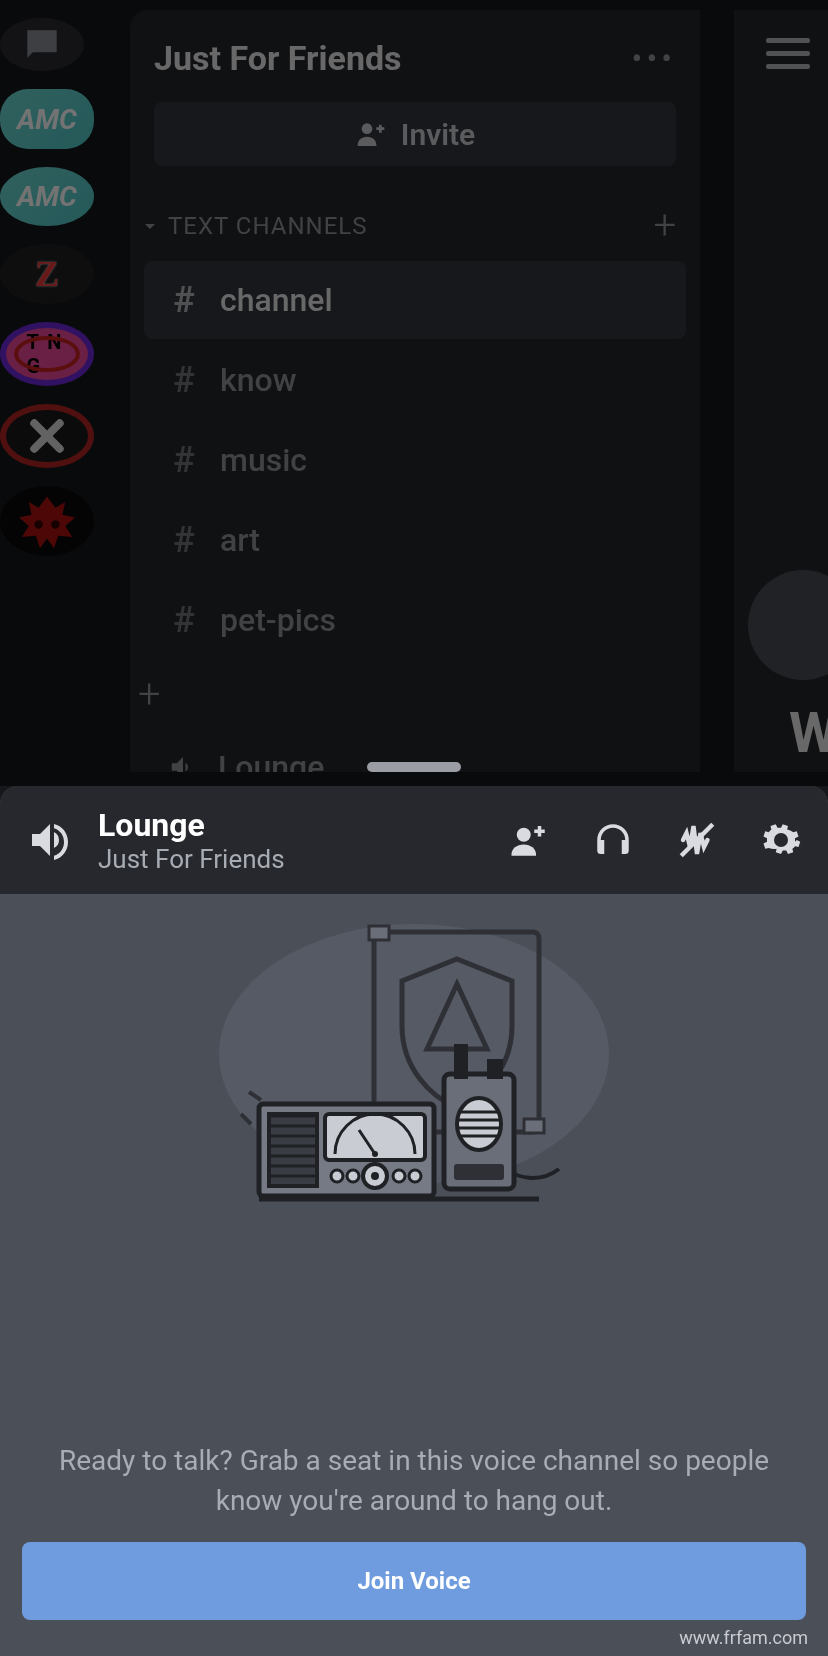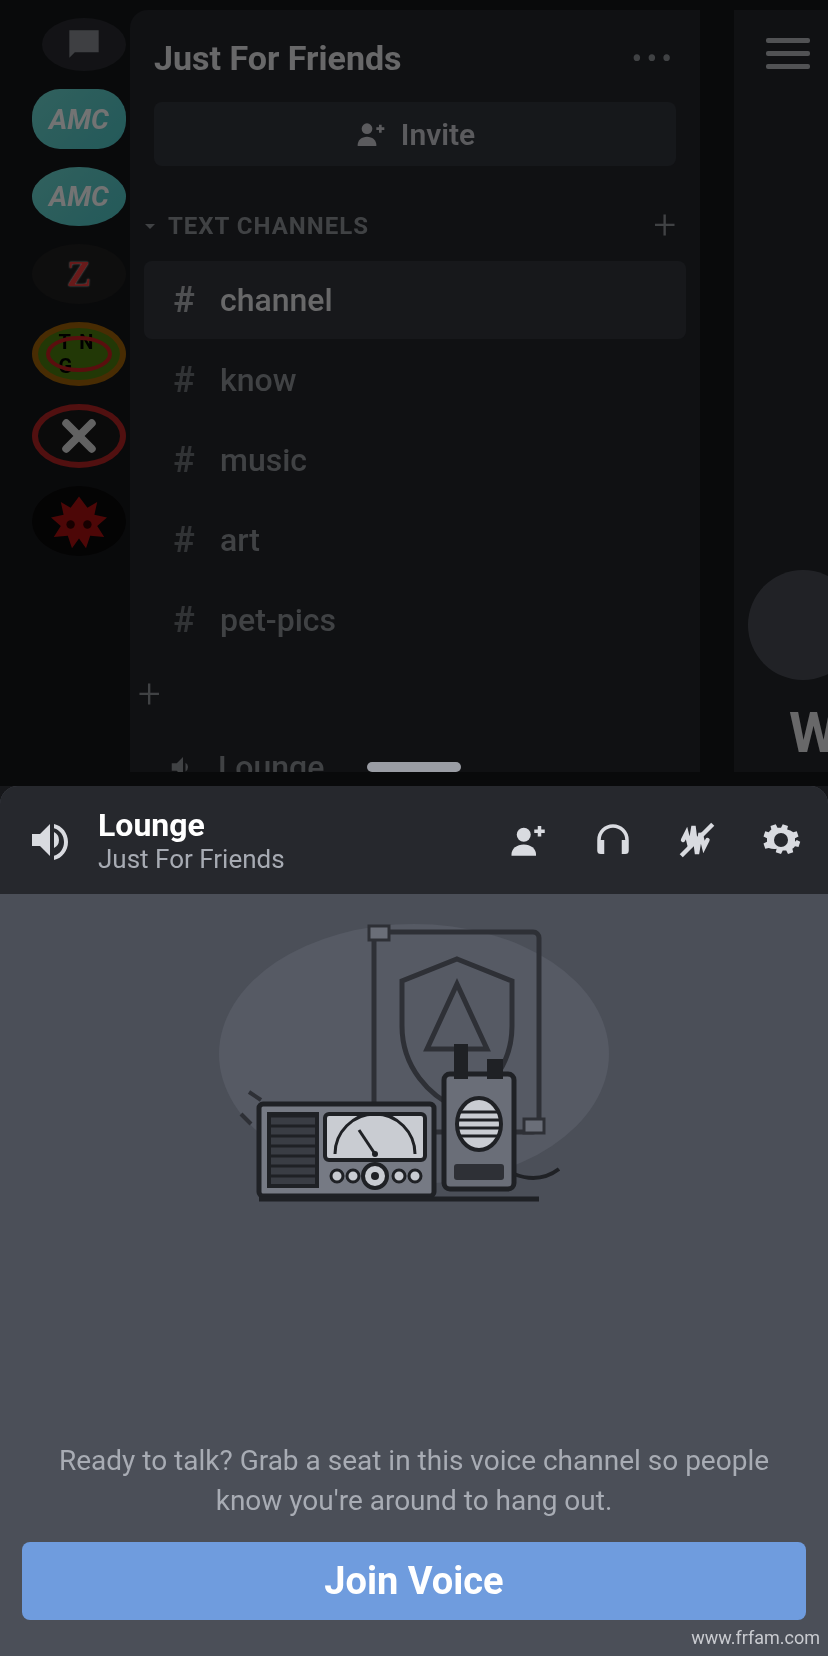--- a/index.html
+++ b/index.html
@@ -2,49 +2,49 @@
 <html><head>
 <meta charset="utf-8">
 <style>
 * { margin:0; padding:0; box-sizing:border-box; font-family:-apple-system,BlinkMacSystemFont,"Segoe UI",Roboto,Helvetica,Arial,sans-serif; }
 body { width:828px; height:1656px; background:#16171a; overflow:hidden; position:relative; }
 
 
 .bg-layer { position:absolute; inset:0; height:786px; background:#16171a; }
 
 
-.server-rail { position:absolute; left:0; top:0; width:126px; height:556px; display:flex; flex-direction:column; align-items:flex-end; padding-top:18px; gap:18px; }
+.server-rail { position:absolute; left:0; top:0; width:126px; height:556px; display:flex; flex-direction:column; align-items:flex-start; padding-top:18px; gap:18px; }
 .rail-item { width:94px; height:94px; border-radius:28px; display:flex; align-items:center; justify-content:center; font-weight:700; font-size:28px; color:#fff; }
 .rail-dm { background:#2a2c31; border-radius:50%; width:84px; height:84px; }
 .rail-dm svg { width:44px; height:44px; fill:#8a8d93; }
 .rail-amc1 { background:linear-gradient(135deg,#6dd6d0,#4fc6c6); color:#fff; font-style:italic; }
 .rail-amc2 { background:linear-gradient(135deg,#6dd6d0,#4fc6c6); border-radius:50%; width:94px; height:94px; color:#fff; font-style:italic; }
 .rail-z { background:#1f1f1f; border-radius:50%; width:94px; height:94px; font-size:36px; color:#e63b3b; text-shadow:0 0 2px #fff; font-family:serif; }
-.rail-tng { background:#4d7c0f; border-radius:50%; width:94px; height:94px; position:relative; border:6px solid #a16207; }
+.rail-tng { background:#ec4899; border-radius:50%; width:94px; height:94px; position:relative; border:6px solid #6d28d9; }
 .rail-tng::after { content:""; position:absolute; inset:8px; border:4px solid #c71f1f; border-radius:50%; }
 .rail-tng span { font-size:20px; color:#000; position:absolute; top:50%; left:50%; transform:translate(-50%,-50%); letter-spacing:2px; }
 .rail-xtools { background:#1a1a1a; border-radius:50%; width:94px; height:94px; border:6px solid #b32424; position:relative; }
 .rail-xtools::before,.rail-xtools::after{content:"";position:absolute;width:44px;height:8px;background:#d9d9d9;top:50%;left:50%;border-radius:4px;}
 .rail-xtools::before{transform:translate(-50%,-50%) rotate(45deg);}
 .rail-xtools::after{transform:translate(-50%,-50%) rotate(-45deg);}
 .rail-bowser { background:#0a0a0a; border-radius:50%; width:94px; height:94px; display:flex; align-items:center; justify-content:center; }
 .rail-bowser svg { width:70px; height:70px; }
 
 
 .channel-panel { position:absolute; left:130px; top:10px; width:570px; height:762px; background:#24262b; border-radius:18px 0 0 0; overflow:hidden; }
 .server-header { display:flex; align-items:center; justify-content:space-between; padding:28px 24px 24px 24px; }
 .server-title { font-size:34px; font-weight:700; color:#e6e6e8; }
 .server-menu { color:#8e9297; font-size:32px; letter-spacing:4px; }
 .invite-btn { margin:0 24px 26px 24px; height:64px; background:#32353c; border-radius:8px; display:flex; align-items:center; justify-content:center; gap:14px; color:#c9cbd0; font-size:30px; font-weight:600; }
 .invite-btn svg { width:32px; height:32px; fill:#c9cbd0; }
 
 .section-head { display:flex; align-items:center; justify-content:space-between; padding:10px 24px 10px 8px; color:#8e9297; }
 .section-head-left { display:flex; align-items:center; gap:6px; }
 .section-head-left svg { width:24px; height:24px; fill:#8e9297; }
-.section-head-label { font-size:24px; font-weight:700; letter-spacing:1px; }
+.section-head-label { font-size:24px; font-weight:400; letter-spacing:1px; }
 .section-add { font-size:40px; font-weight:300; color:#8e9297; }
 
 .channel-row { display:flex; align-items:center; gap:20px; padding:18px 24px; color:#8e9297; font-size:32px; font-weight:500; border-radius:8px; margin:2px 14px; }
 .channel-row.selected { background:#33363d; color:#e6e6e8; }
 .channel-row .hash { font-size:36px; font-weight:600; opacity:.7; width:32px; text-align:center; }
 .channel-row.voice svg { width:30px; height:30px; fill:#8e9297; }
 
 
 .members-sliver { position:absolute; right:0; top:10px; width:94px; height:762px; background:#24262b; border-radius:0 0 0 0; overflow:hidden; }
 .members-sliver .ham { position:absolute; top:20px; right:18px; }
@@ -65,23 +65,23 @@
 .voice-titles { flex:1; display:flex; flex-direction:column; }
 .voice-title { color:#fff; font-size:32px; font-weight:700; }
 .voice-sub { color:#a7abb3; font-size:26px; }
 .voice-actions { display:flex; align-items:center; gap:42px; }
 .voice-actions svg { width:42px; height:42px; fill:#d9dbe0; }
 
 .voice-body { position:relative; height:648px; display:flex; flex-direction:column; align-items:center; justify-content:flex-end; padding-bottom:20px; }
 .illus { position:absolute; top:20px; left:50%; transform:translateX(-50%); width:430px; height:330px; }
 .voice-prompt { color:#a8acb4; font-size:28px; text-align:center; line-height:1.45; padding:0 40px; }
 
-.join-btn { position:absolute; left:22px; right:22px; bottom:36px; height:78px; background:#6f9cde; border-radius:8px; display:flex; align-items:center; justify-content:center; color:#fff; font-size:38px; font-weight:700; }
-
-.watermark { position:absolute; right:8px; bottom:8px; color:#c9cbd0; font-size:18px; z-index:30; }
+.join-btn { position:absolute; left:22px; right:22px; bottom:36px; height:78px; background:#6f9cde; border-radius:8px; display:flex; align-items:center; justify-content:center; color:#fff; font-size:24px; font-weight:700; }
+
+.watermark { position:absolute; right:20px; bottom:8px; color:#c9cbd0; font-size:18px; z-index:30; }
 </style>
 </head>
 <body>
 
 <div class="bg-layer"></div>
 
 <div class="server-rail">
   <div class="rail-item rail-dm">
     <svg viewBox="0 0 24 24">
         <path d="M4 4h16v12H7l-3 3z"></path>

